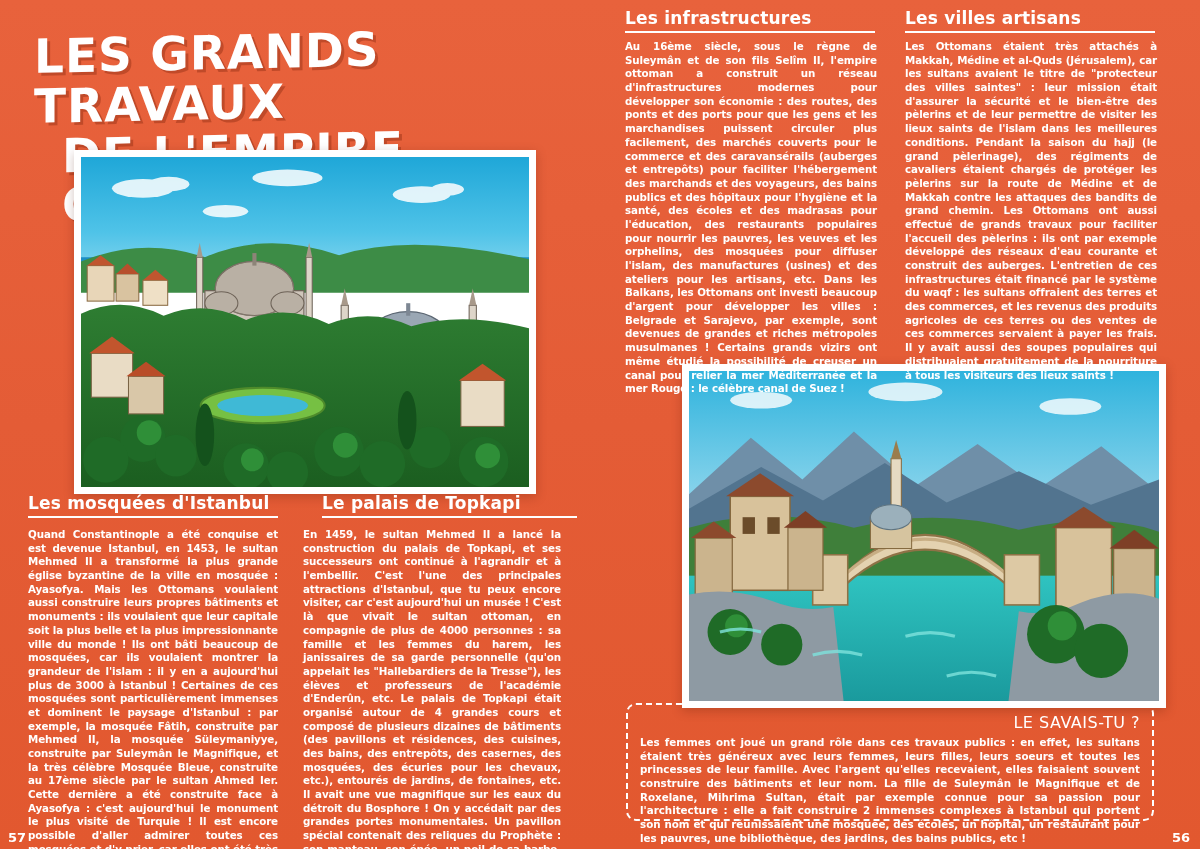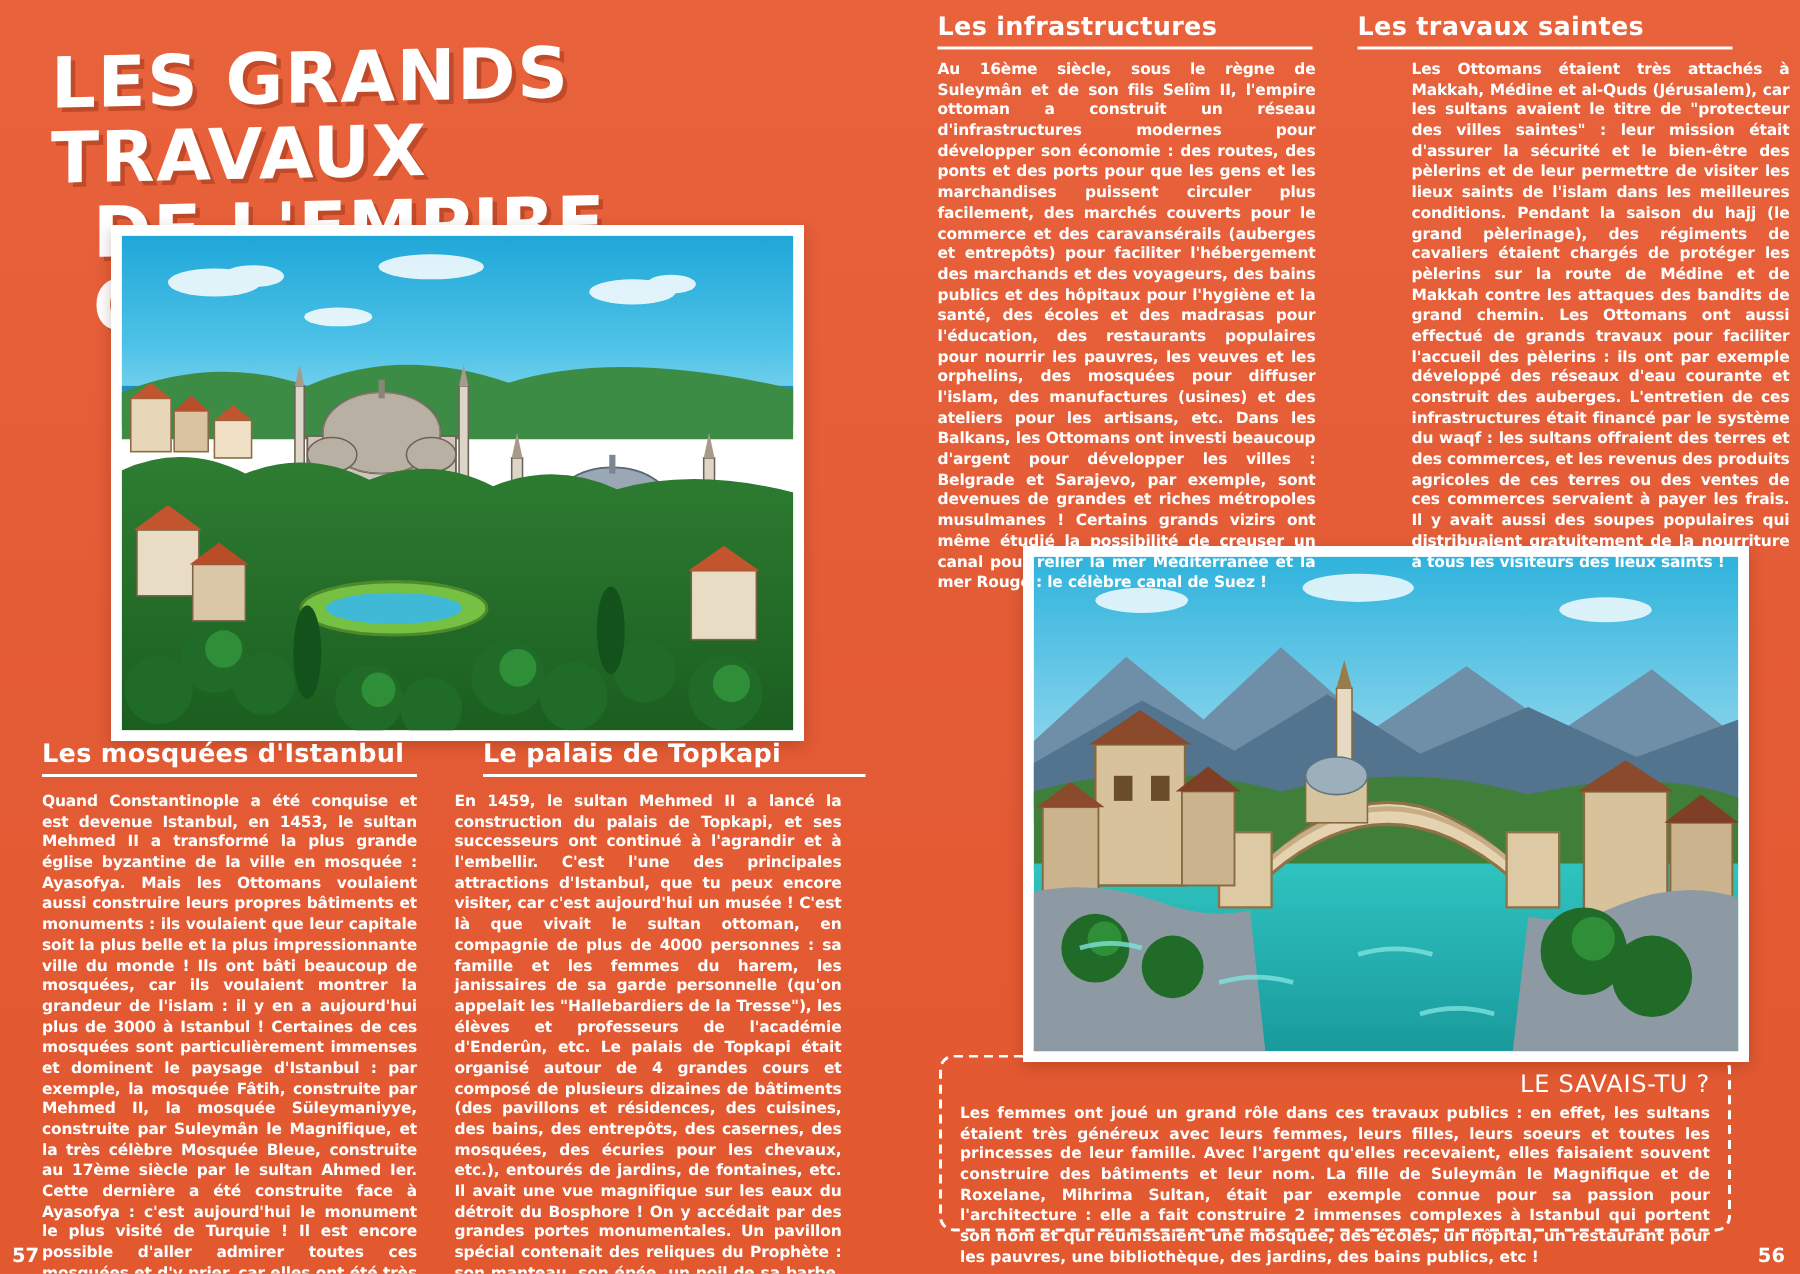--- a/index.html
+++ b/index.html
@@ -113,21 +113,21 @@
   #h-mosquees { left: 28px; top: 493px; width: 250px; }
   #c-mosquees { left: 28px; top: 528px; width: 250px; }
 
   #h-topkapi { left: 303px; top: 493px; width: 255px; margin-left: 19px; }
   #c-topkapi { left: 303px; top: 528px; width: 258px; }
 
   #h-infra { left: 625px; top: 8px; width: 250px; }
   #c-infra { left: 625px; top: 40px; width: 252px; }
 
   #h-villes { left: 905px; top: 8px; width: 250px; }
-  #c-villes { left: 905px; top: 40px; width: 252px; margin-left: 36px; }
+  #c-villes { left: 905px; top: 40px; width: 252px; }
 
   
   #savais-box {
     position: absolute;
     left: 626px;
     top: 703px;
     width: 528px;
     height: 118px;
     border: 2px dashed #ffffff;
     border-radius: 10px;
@@ -352,21 +352,21 @@
 
   <div class="heading" id="h-mosquees">Les mosquées d'Istanbul</div>
   <div class="col" id="c-mosquees">Quand Constantinople a été conquise et est devenue Istanbul, en 1453, le sultan Mehmed II a transformé la plus grande église byzantine de la ville en mosquée : Ayasofya. Mais les Ottomans voulaient aussi construire leurs propres bâtiments et monuments : ils voulaient que leur capitale soit la plus belle et la plus impressionnante ville du monde ! Ils ont bâti beaucoup de mosquées, car ils voulaient montrer la grandeur de l'islam : il y en a aujourd'hui plus de 3000 à Istanbul ! Certaines de ces mosquées sont particulièrement immenses et dominent le paysage d'Istanbul : par exemple, la mosquée Fâtih, construite par Mehmed II, la mosquée Süleymaniyye, construite par Suleymân le Magnifique, et la très célèbre Mosquée Bleue, construite au 17ème siècle par le sultan Ahmed Ier. Cette dernière a été construite face à Ayasofya : c'est aujourd'hui le monument le plus visité de Turquie ! Il est encore possible d'aller admirer toutes ces mosquées et d'y prier, car elles ont été très bien préservées.</div>
 
   <div class="heading" id="h-topkapi">Le palais de Topkapi</div>
   <div class="col" id="c-topkapi">En 1459, le sultan Mehmed II a lancé la construction du palais de Topkapi, et ses successeurs ont continué à l'agrandir et à l'embellir. C'est l'une des principales attractions d'Istanbul, que tu peux encore visiter, car c'est aujourd'hui un musée ! C'est là que vivait le sultan ottoman, en compagnie de plus de 4000 personnes : sa famille et les femmes du harem, les janissaires de sa garde personnelle (qu'on appelait les "Hallebardiers de la Tresse"), les élèves et professeurs de l'académie d'Enderûn, etc. Le palais de Topkapi était organisé autour de 4 grandes cours et composé de plusieurs dizaines de bâtiments (des pavillons et résidences, des cuisines, des bains, des entrepôts, des casernes, des mosquées, des écuries pour les chevaux, etc.), entourés de jardins, de fontaines, etc. Il avait une vue magnifique sur les eaux du détroit du Bosphore ! On y accédait par des grandes portes monumentales. Un pavillon spécial contenait des reliques du Prophète : son manteau, son épée, un poil de sa barbe, etc.</div>
 
   <div class="heading" id="h-infra">Les infrastructures</div>
   <div class="col" id="c-infra">Au 16ème siècle, sous le règne de Suleymân et de son fils Selîm II, l'empire ottoman a construit un réseau d'infrastructures modernes pour développer son économie : des routes, des ponts et des ports pour que les gens et les marchandises puissent circuler plus facilement, des marchés couverts pour le commerce et des caravansérails (auberges et entrepôts) pour faciliter l'hébergement des marchands et des voyageurs, des bains publics et des hôpitaux pour l'hygiène et la santé, des écoles et des madrasas pour l'éducation, des restaurants populaires pour nourrir les pauvres, les veuves et les orphelins, des mosquées pour diffuser l'islam, des manufactures (usines) et des ateliers pour les artisans, etc. Dans les Balkans, les Ottomans ont investi beaucoup d'argent pour développer les villes : Belgrade et Sarajevo, par exemple, sont devenues de grandes et riches métropoles musulmanes ! Certains grands vizirs ont même étudié la possibilité de creuser un canal pour relier la mer Méditerranée et la mer Rouge : le célèbre canal de Suez !</div>
 
-  <div class="heading" id="h-villes">Les travaux saintes</div>
+  <div class="heading" id="h-villes">Les villes artisans</div>
   <div class="col" id="c-villes">Les Ottomans étaient très attachés à Makkah, Médine et al-Quds (Jérusalem), car les sultans avaient le titre de "protecteur des villes saintes" : leur mission était d'assurer la sécurité et le bien-être des pèlerins et de leur permettre de visiter les lieux saints de l'islam dans les meilleures conditions. Pendant la saison du hajj (le grand pèlerinage), des régiments de cavaliers étaient chargés de protéger les pèlerins sur la route de Médine et de Makkah contre les attaques des bandits de grand chemin. Les Ottomans ont aussi effectué de grands travaux pour faciliter l'accueil des pèlerins : ils ont par exemple développé des réseaux d'eau courante et construit des auberges. L'entretien de ces infrastructures était financé par le système du waqf : les sultans offraient des terres et des commerces, et les revenus des produits agricoles de ces terres ou des ventes de ces commerces servaient à payer les frais. Il y avait aussi des soupes populaires qui distribuaient gratuitement de la nourriture à tous les visiteurs des lieux saints !</div>
 
   <div id="savais-box">
     <div id="savais-title">LE SAVAIS-TU ?</div>
     <div id="savais-text">Les femmes ont joué un grand rôle dans ces travaux publics : en effet, les sultans étaient très généreux avec leurs femmes, leurs filles, leurs soeurs et toutes les princesses de leur famille. Avec l'argent qu'elles recevaient, elles faisaient souvent construire des bâtiments et leur nom. La fille de Suleymân le Magnifique et de Roxelane, Mihrima Sultan, était par exemple connue pour sa passion pour l'architecture : elle a fait construire 2 immenses complexes à Istanbul qui portent son nom et qui réunissaient une mosquée, des écoles, un hôpital, un restaurant pour les pauvres, une bibliothèque, des jardins, des bains publics, etc !</div>
   </div>
 
   <div class="page-num left">57</div>
   <div class="page-num right">56</div>
 

